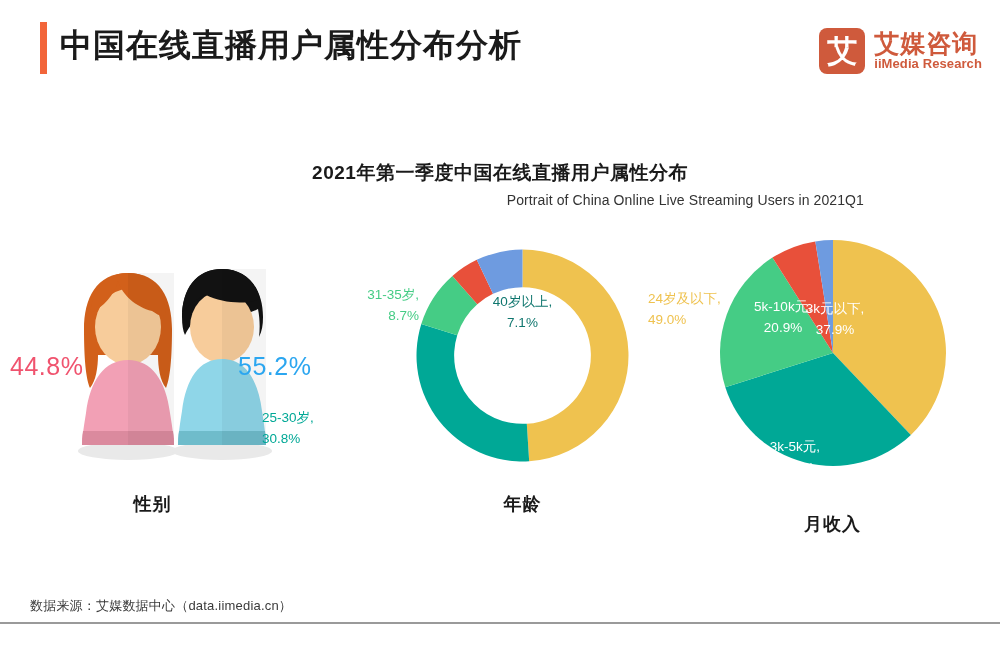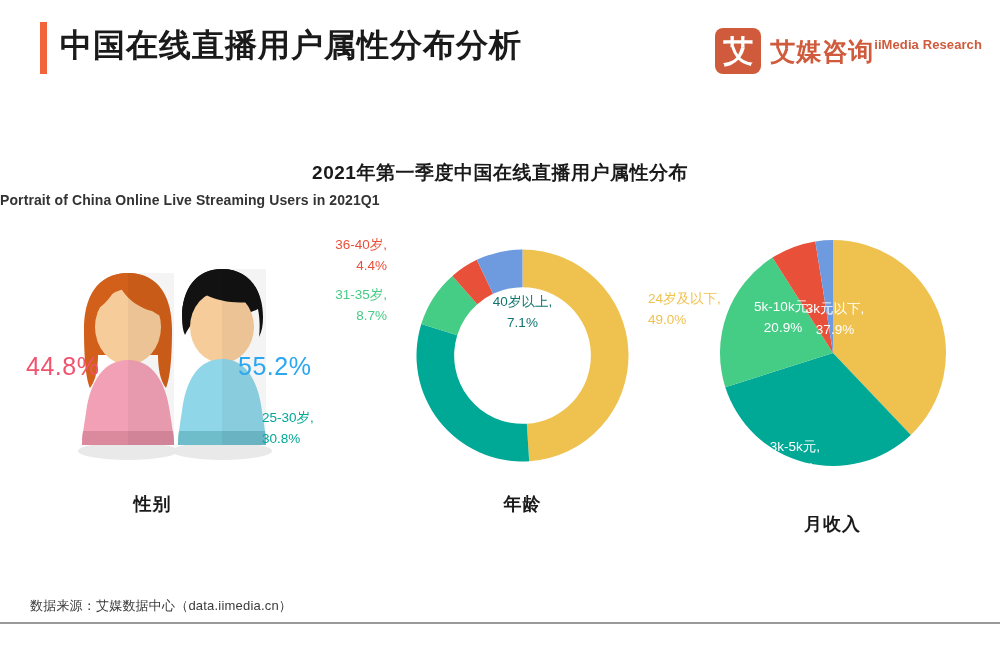--- a/index.html
+++ b/index.html
@@ -18,59 +18,59 @@
     position:absolute;left:60px;top:24px;
     font-size:32px;font-weight:bold;color:#1a1a1a;letter-spacing:1px;
     white-space:nowrap;
   }
   .logo{position:absolute;right:18px;top:24px;height:54px;display:flex;align-items:center;gap:9px;}
   .logo-mark{
     width:46px;height:46px;border-radius:8px;background:#CF5A3C;
     display:flex;align-items:center;justify-content:center;
     color:#fff;font-size:30px;font-weight:bold;line-height:1;
   }
-  .logo-text{display:flex;flex-direction:row;justify-content:center;}
+  .logo-text{display:flex;flex-direction:column;justify-content:center;}
   .logo-cn{font-size:25px;font-weight:bold;color:#CF5A3C;line-height:1.05;letter-spacing:1px;}
   .logo-en{font-size:13px;font-weight:bold;color:#CF5A3C;line-height:1.15;letter-spacing:.1px;}
 
   
   .chart-title{
     position:absolute;left:0;top:160px;width:1000px;text-align:center;
     font-size:19px;font-weight:bold;color:#1a1a1a;letter-spacing:.5px;
   }
   .chart-subtitle{
-    position:absolute;left:0;top:192px;width:864px;text-align:left;
-    font-size:14px;color:#333;letter-spacing:.1px;font-weight:bold;
+    position:absolute;left:0;top:192px;width:864px;text-align:right;
+    font-size:14px;color:#333;letter-spacing:.1px;
   }
 
   
   .panel-label{
     position:absolute;font-size:18px;font-weight:bold;color:#1a1a1a;
     text-align:center;letter-spacing:1px;
   }
   #panel-label-gender{left:80px;top:492px;width:145px;}
   #panel-label-age{left:450px;top:492px;width:145px;}
   #panel-label-income{left:760px;top:492px;width:145px;margin-top:20px;}
 
   
   .gender-panel{position:absolute;left:0px;top:255px;width:330px;height:215px;}
   .pct{position:absolute;font-size:25px;letter-spacing:.5px;}
-  #pct-female{left:26px;top:352px;color:#F0536E;}
+  #pct-female{left:10px;top:352px;color:#F0536E;}
   #pct-male{left:238px;top:352px;color:#2BA6F0;}
 
   
   .chart-svg{position:absolute;}
   #donut-svg{left:395px;top:228px;}
   #pie-svg{left:710px;top:230px;}
 
   .dlabel{position:absolute;font-size:13.5px;line-height:1.55;white-space:nowrap;}
 
   #lbl-age-0{left:648px;top:248px;color:#EFC24F;margin-top:41px;}
   #lbl-age-1{left:262px;top:408px;color:#00A896;width:125px;text-align:left;}
-  #lbl-age-2{left:262px;top:285px;color:#45CC85;width:125px;text-align:right;}
+  #lbl-age-2{left:262px;top:285px;color:#45CC85;width:125px;text-align:right;padding-left:32px;}
   #lbl-age-3{left:262px;top:235px;color:#E8503A;width:125px;text-align:right;}
   #lbl-age-4{left:455px;top:292px;color:#0f766e;width:135px;text-align:center;}
 
   #lbl-inc-0{left:770px;top:299px;color:#ffffff;width:130px;text-align:center;}
   #lbl-inc-1{left:730px;top:405px;color:#ffffff;width:130px;text-align:center;margin-top:32px;}
   #lbl-inc-2{left:718px;top:297px;color:#ffffff;width:130px;text-align:center;}
 
   
   .source-line{
     position:absolute;left:30px;top:597px;font-size:13px;color:#3a3a3a;letter-spacing:.2px;
@@ -137,21 +137,20 @@
       <path d="M 127.5 21.5 A 106 106 0 0 1 134.15579507010725 233.29083321339678 L 131.79298782021917 195.73508742264093 A 68.37 68.37 0 0 0 127.5 59.129999999999995 Z" fill="#EFC24F"></path>
       <path d="M 134.15579507010725 233.29083321339678 A 106 106 0 0 1 26.28435825685584 96.01359235283432 L 62.21591107567201 107.19126706757814 A 68.37 68.37 0 0 0 131.79298782021917 195.73508742264093 Z" fill="#00A896"></path>
       <path d="M 26.28435825685584 96.01359235283432 A 106 106 0 0 1 57.400942275692856 47.98822661917133 L 82.28610776782189 76.2149061693655 A 68.37 68.37 0 0 0 62.21591107567201 107.19126706757814 Z" fill="#45CC85"></path>
       <path d="M 57.400942275692856 47.98822661917133 A 106 106 0 0 1 81.76565915781828 31.873800306970537 L 98.00135015679278 65.821101197996 A 68.37 68.37 0 0 0 82.28610776782189 76.2149061693655 Z" fill="#E8503A"></path>
       <path d="M 81.76565915781828 31.873800306970537 A 106 106 0 0 1 127.49999999999989 21.5 L 127.49999999999993 59.129999999999995 A 68.37 68.37 0 0 0 98.00135015679278 65.821101197996 Z" fill="#6E9BE0"></path>
     </svg>
 
   <div class="dlabel" id="lbl-age-0">24岁及以下,<br>49.0%</div>
   <div class="dlabel" id="lbl-age-1">25-30岁,<br>30.8%</div>
   <div class="dlabel" id="lbl-age-2">31-35岁,<br>8.7%</div>
-  <div class="dlabel" id="lbl-age-3">36-40岁,<br>4.4%</div>
   <div class="dlabel" id="lbl-age-4">40岁以上,<br>7.1%</div>
 
   <svg class="chart-svg" id="pie-svg" width="246" height="246" viewBox="0 0 246 246">
       <path d="M 123 123 L 123 10 A 113 113 0 0 1 200.86986034777038 204.8858037111363 Z" fill="#EFC24F"></path>
       <path d="M 123 123 L 200.86986034777038 204.8858037111363 A 113 113 0 0 1 15.313334408554283 157.24298546850346 Z" fill="#00A896"></path>
       <path d="M 123 123 L 15.313334408554283 157.24298546850346 A 113 113 0 0 1 62.45157216737333 27.590944418272315 Z" fill="#45CC85"></path>
       <path d="M 123 123 L 62.45157216737333 27.590944418272315 A 113 113 0 0 1 105.32290545045389 11.39121751274945 Z" fill="#E8503A"></path>
       <path d="M 123 123 L 105.32290545045389 11.39121751274945 A 113 113 0 0 1 122.99999999999999 10 Z" fill="#6E9BE0"></path>
     </svg>
 

